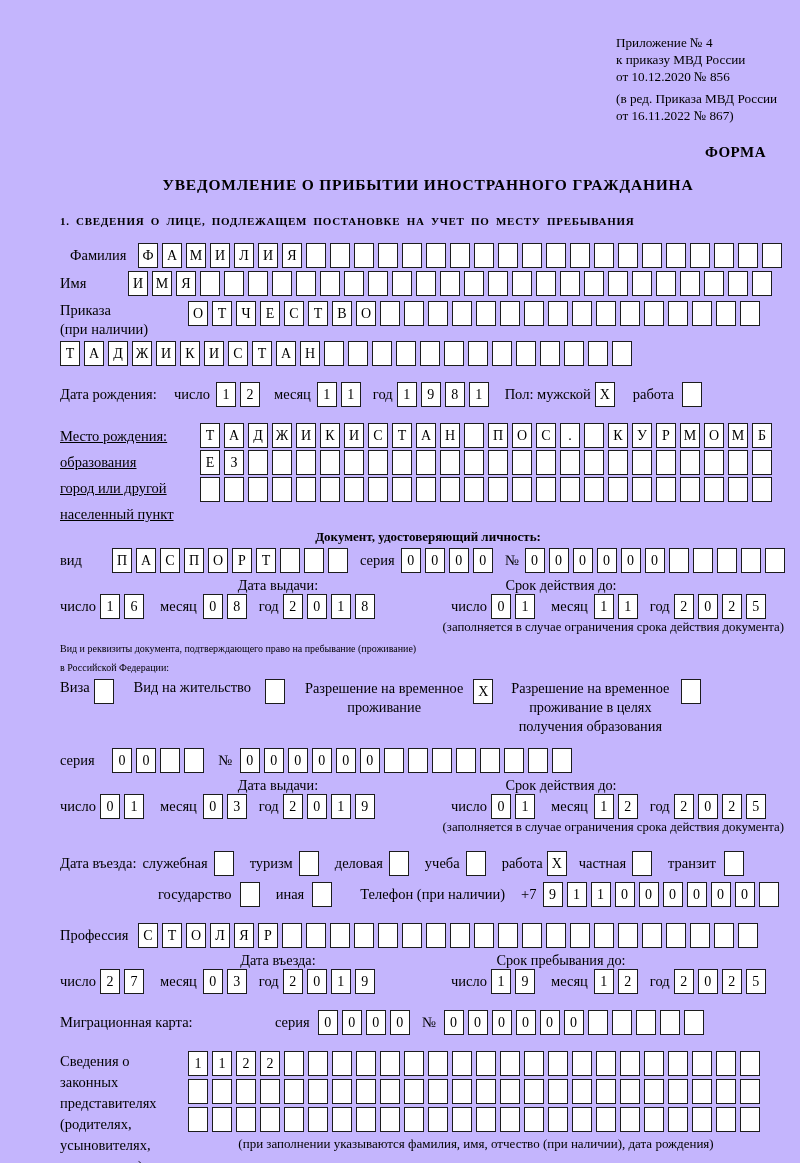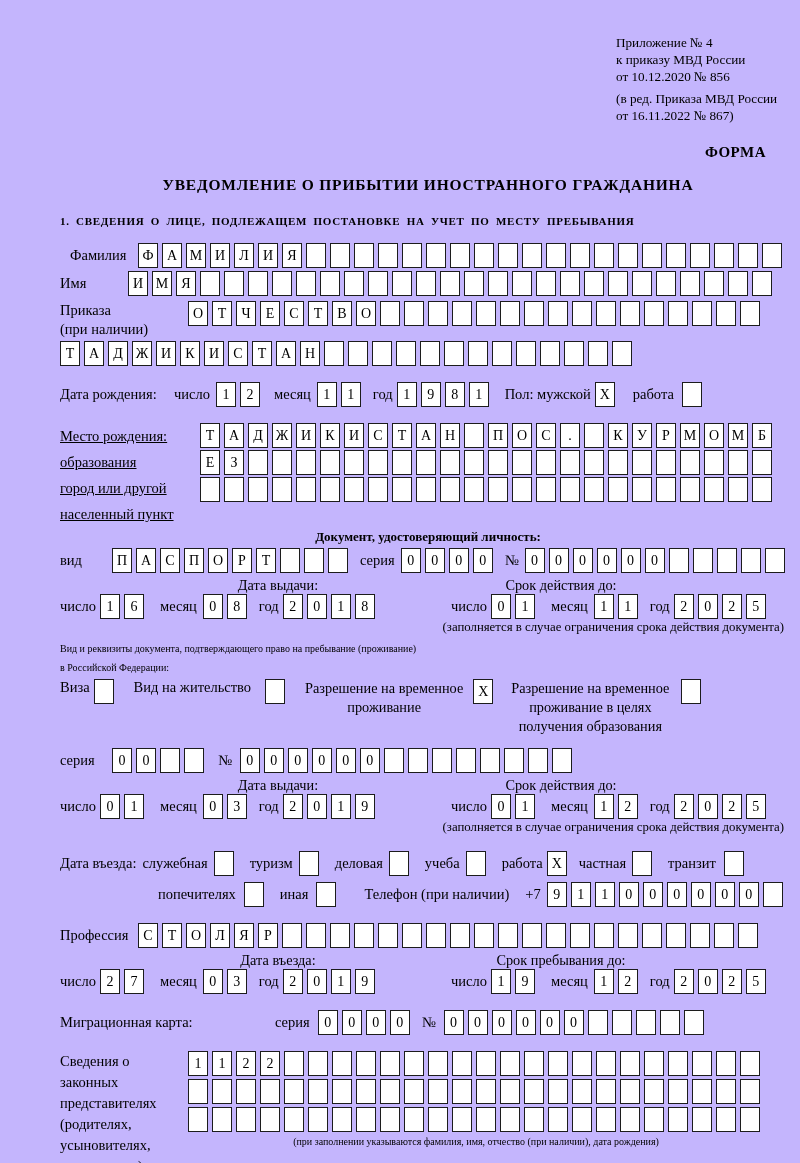--- a/index.html
+++ b/index.html
@@ -35,21 +35,21 @@
   .dates-hdr{display:flex;margin-top:4px;font-size:14.3px;}
   .dh-left{width:336px;box-sizing:border-box;padding-left:100px;text-align:center;flex:none;}
   .dh-right{width:400px;box-sizing:border-box;padding-right:70px;text-align:center;flex:none;}
   .dcol-left{display:flex;align-items:center;width:336px;flex:none;}
   .dcol-right{display:flex;align-items:center;padding-left:55px;}
   .note-right{text-align:right;padding-right:12px;font-size:12.8px;margin-top:1px;}
   .para{margin-top:8px;font-size:10px;}
   .cb-two,.cb-three{flex:none;text-align:center;line-height:19px;font-size:14.3px;}
   .legal-lbl{flex:none;width:128px;line-height:21px;}
   .legal-rows .cellrow{margin-bottom:3px;}
-  .legal-note{text-align:center;width:576px;font-size:10px;margin-top:4px;}
+  .legal-note{text-align:center;width:576px;font-size:13px;margin-top:4px;}
 </style>
 </head>
 <body>
 
 <div class="page">
 
   <div class="appendix">
     <div>Приложение № 4</div>
     <div>к приказу МВД России</div>
     <div>от 10.12.2020 № 856</div>
@@ -524,21 +524,21 @@
     <span class="cellrow">
         <span class="cell"></span>
       </span>
     <span class="lbl ml12 mr8">транзит</span>
     <span class="cellrow">
         <span class="cell"></span>
       </span>
   </div>
 
   <div class="frow mt6" style="padding-left:98px;">
-    <span class="lbl mr8">попечителях</span>
+    <span class="lbl mr8">государство</span>
     <span class="cellrow">
         <span class="cell"></span>
       </span>
     <span class="lbl ml12 mr8">иная</span>
     <span class="cellrow">
         <span class="cell"></span>
       </span>
     <span class="lbl ml24 mr16">Телефон (при наличии)</span>
     <span class="lbl mr6">+7</span>
     <span class="cellrow">

